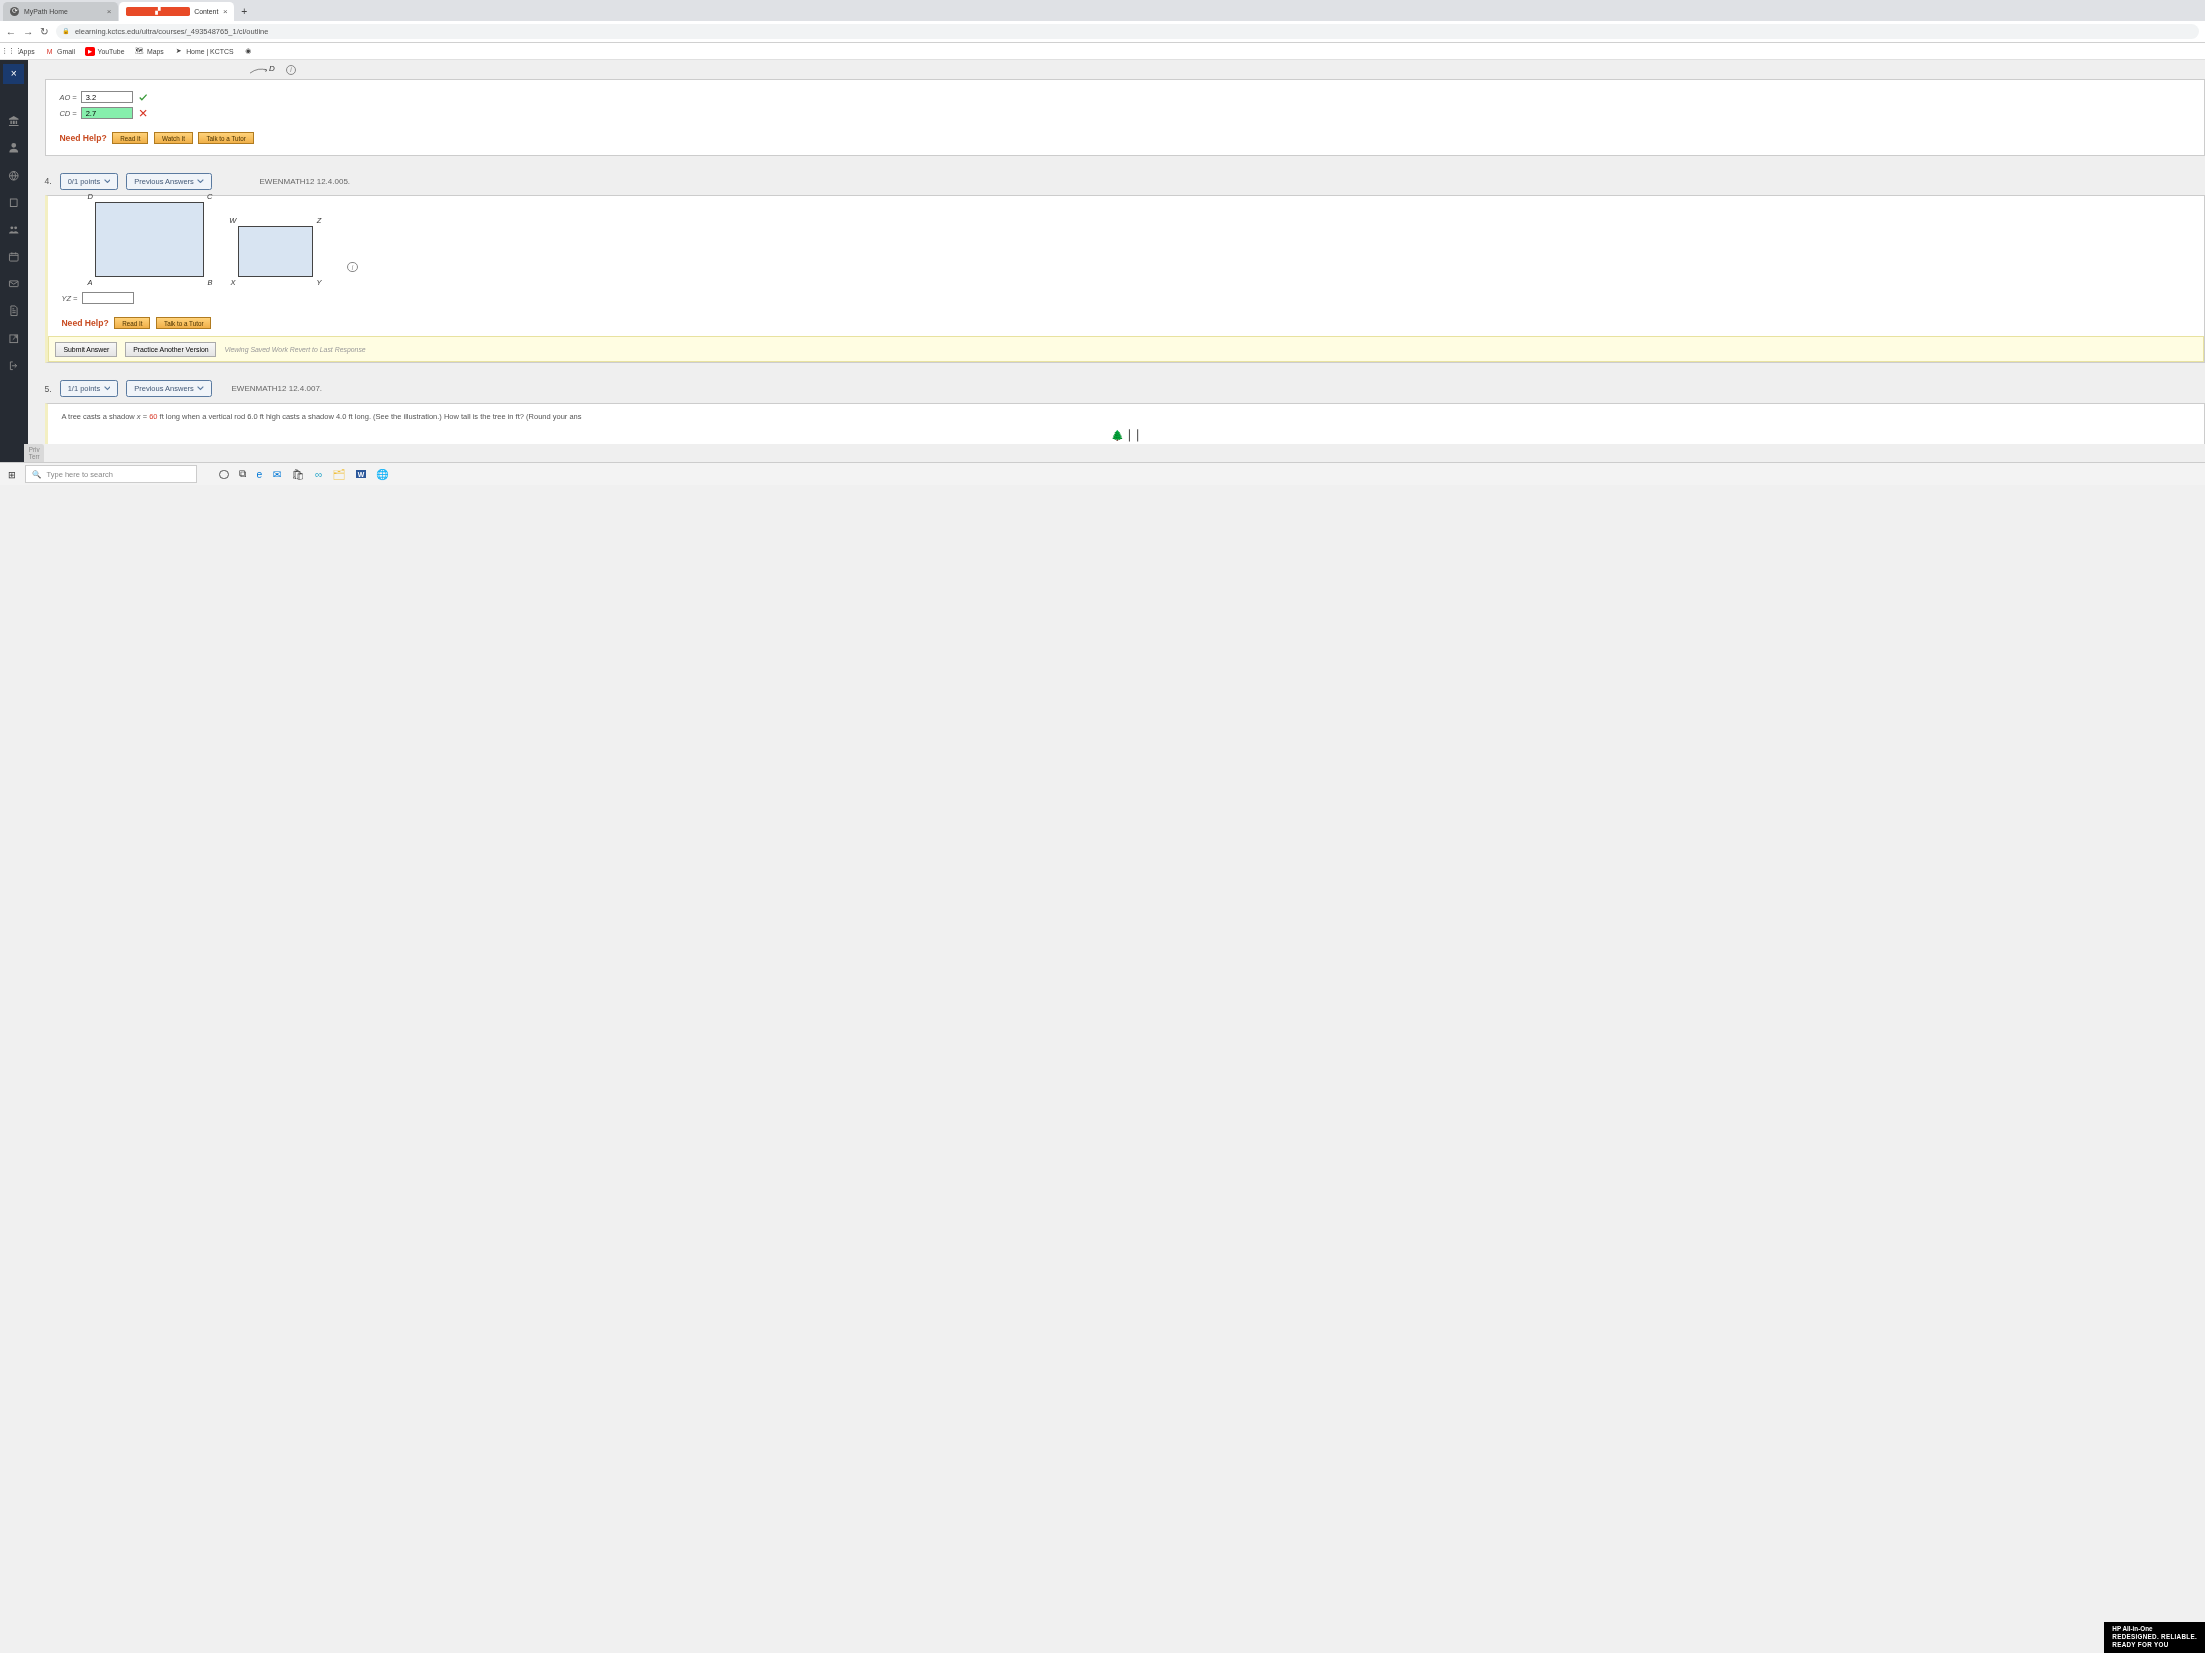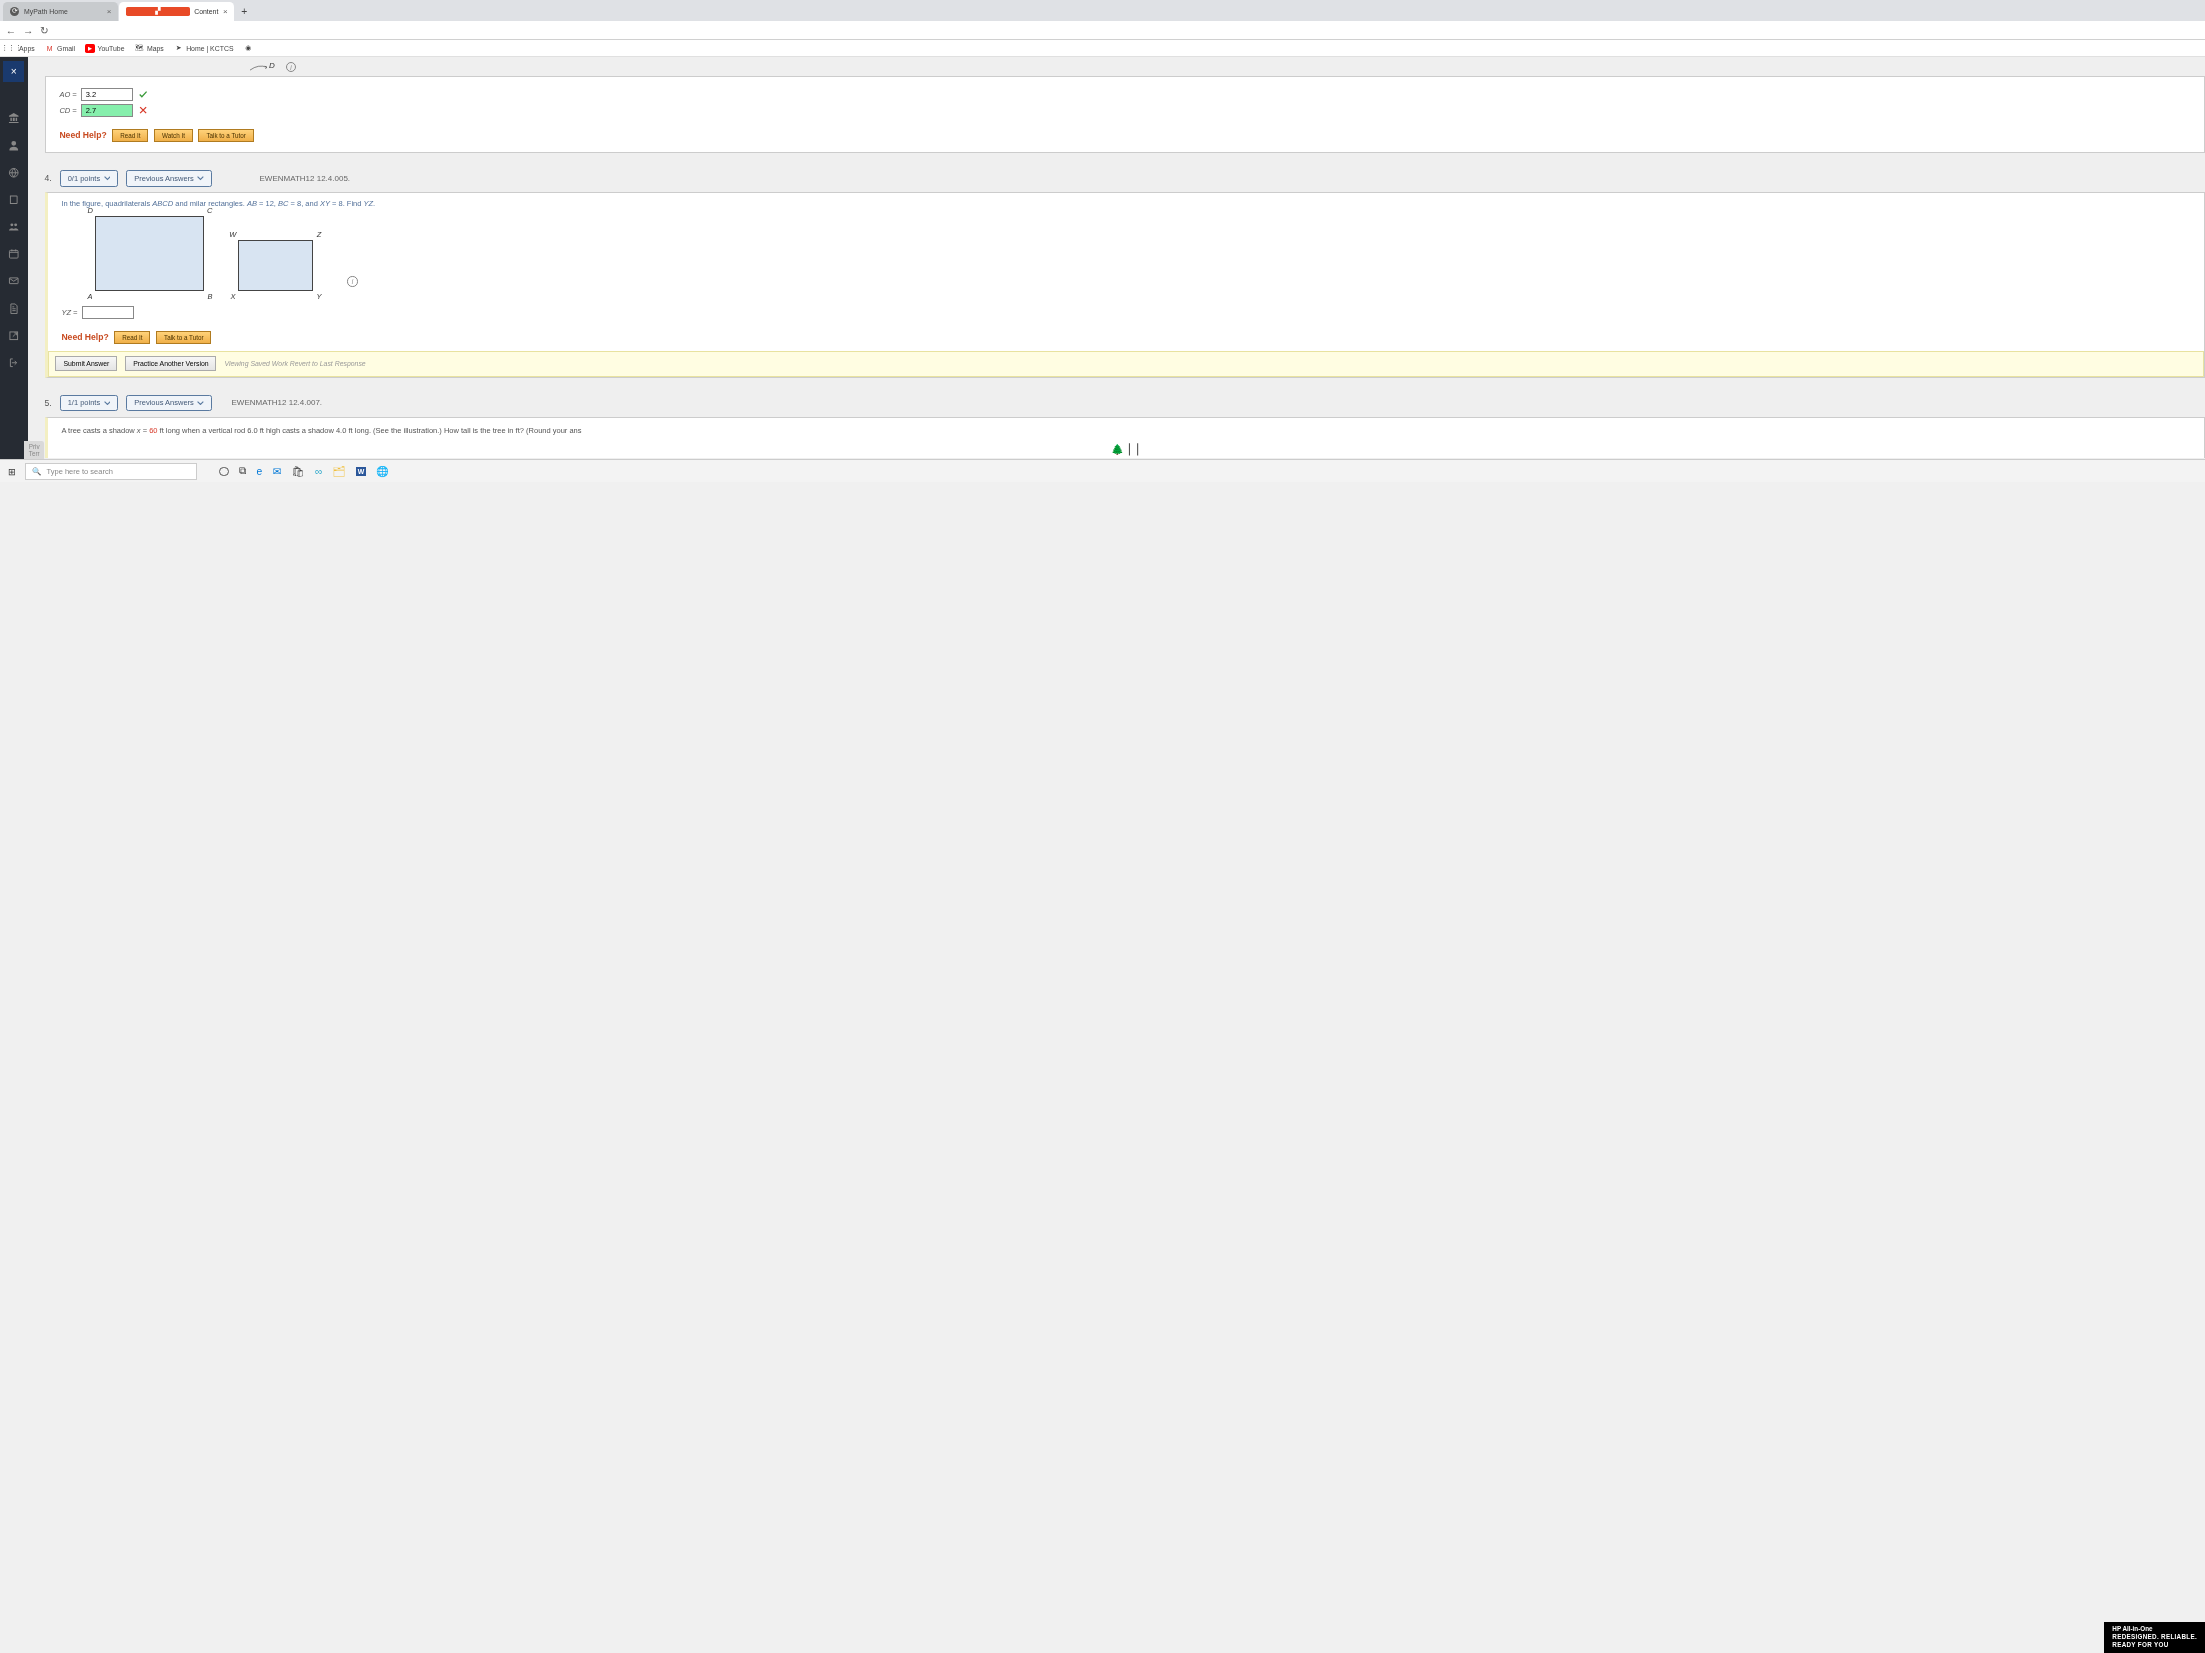--- a/index.html
+++ b/index.html
@@ -299,20 +299,24 @@
       <span>Content</span>
       <span class="tab-close">×</span>
     </div>
     <div class="newtab">+</div>
   </div>
 
   <div class="addr-bar">
     <span class="nav-btn">←</span>
     <span class="nav-btn">→</span>
     <span class="nav-btn">↻</span>
+    <div class="url">
+      <span class="lock-icon">🔒</span>
+      <span>elearning.kctcs.edu/ultra/courses/_493548765_1/cl/outline</span>
+    </div>
   </div>
 
   <div class="bookmarks-bar">
     <div class="bm">
       <span class="bm-icon">⋮⋮⋮</span>
       <span>Apps</span>
     </div>
     <div class="bm">
       <span class="bm-icon" style="color:#d93025;">M</span>
       <span>Gmail</span>
@@ -443,23 +447,20 @@
           <div class="pill">
             <span>Previous Answers</span>
             <svg width="6.9" height="4.6" viewBox="0 0 12 8" class="chev">
                 <path d="M1 1l5 5 5-5" fill="none" stroke-width="2"></path>
               </svg>
           </div>
           <span class="q-ref" style="margin-left:11.5px;padding-left:28px;">EWENMATH12 12.4.005.</span>
         </div>
 
         <div class="qcard" style="border-left:3.4px solid #f3efc2;margin-top:5.7px;">
-          <p class="q-text">
-            <span>In the figure, quadrilaterals </span><i>ABCD</i><span> and </span><span>          </span><span>milar rectangles. </span><i>AB</i><span> = 12, </span><i>BC</i><span> = 8, and </span><i>XY</i><span> = 8. Find </span><i>YZ</i><span>.</span>
-          </p>
 
           <div class="figs">
             <div class="rect-wrap" style="margin-left:34px;">
               <span class="vlabel" style="top:-10.3px;left:-8px;">D</span>
               <span class="vlabel" style="top:-10.3px;right:-8px;">C</span>
               <span class="vlabel" style="bottom:-10.3px;left:-8px;">A</span>
               <span class="vlabel" style="bottom:-10.3px;right:-8px;">B</span>
               <div class="rect big"></div>
             </div>
             <div class="rect-wrap">

